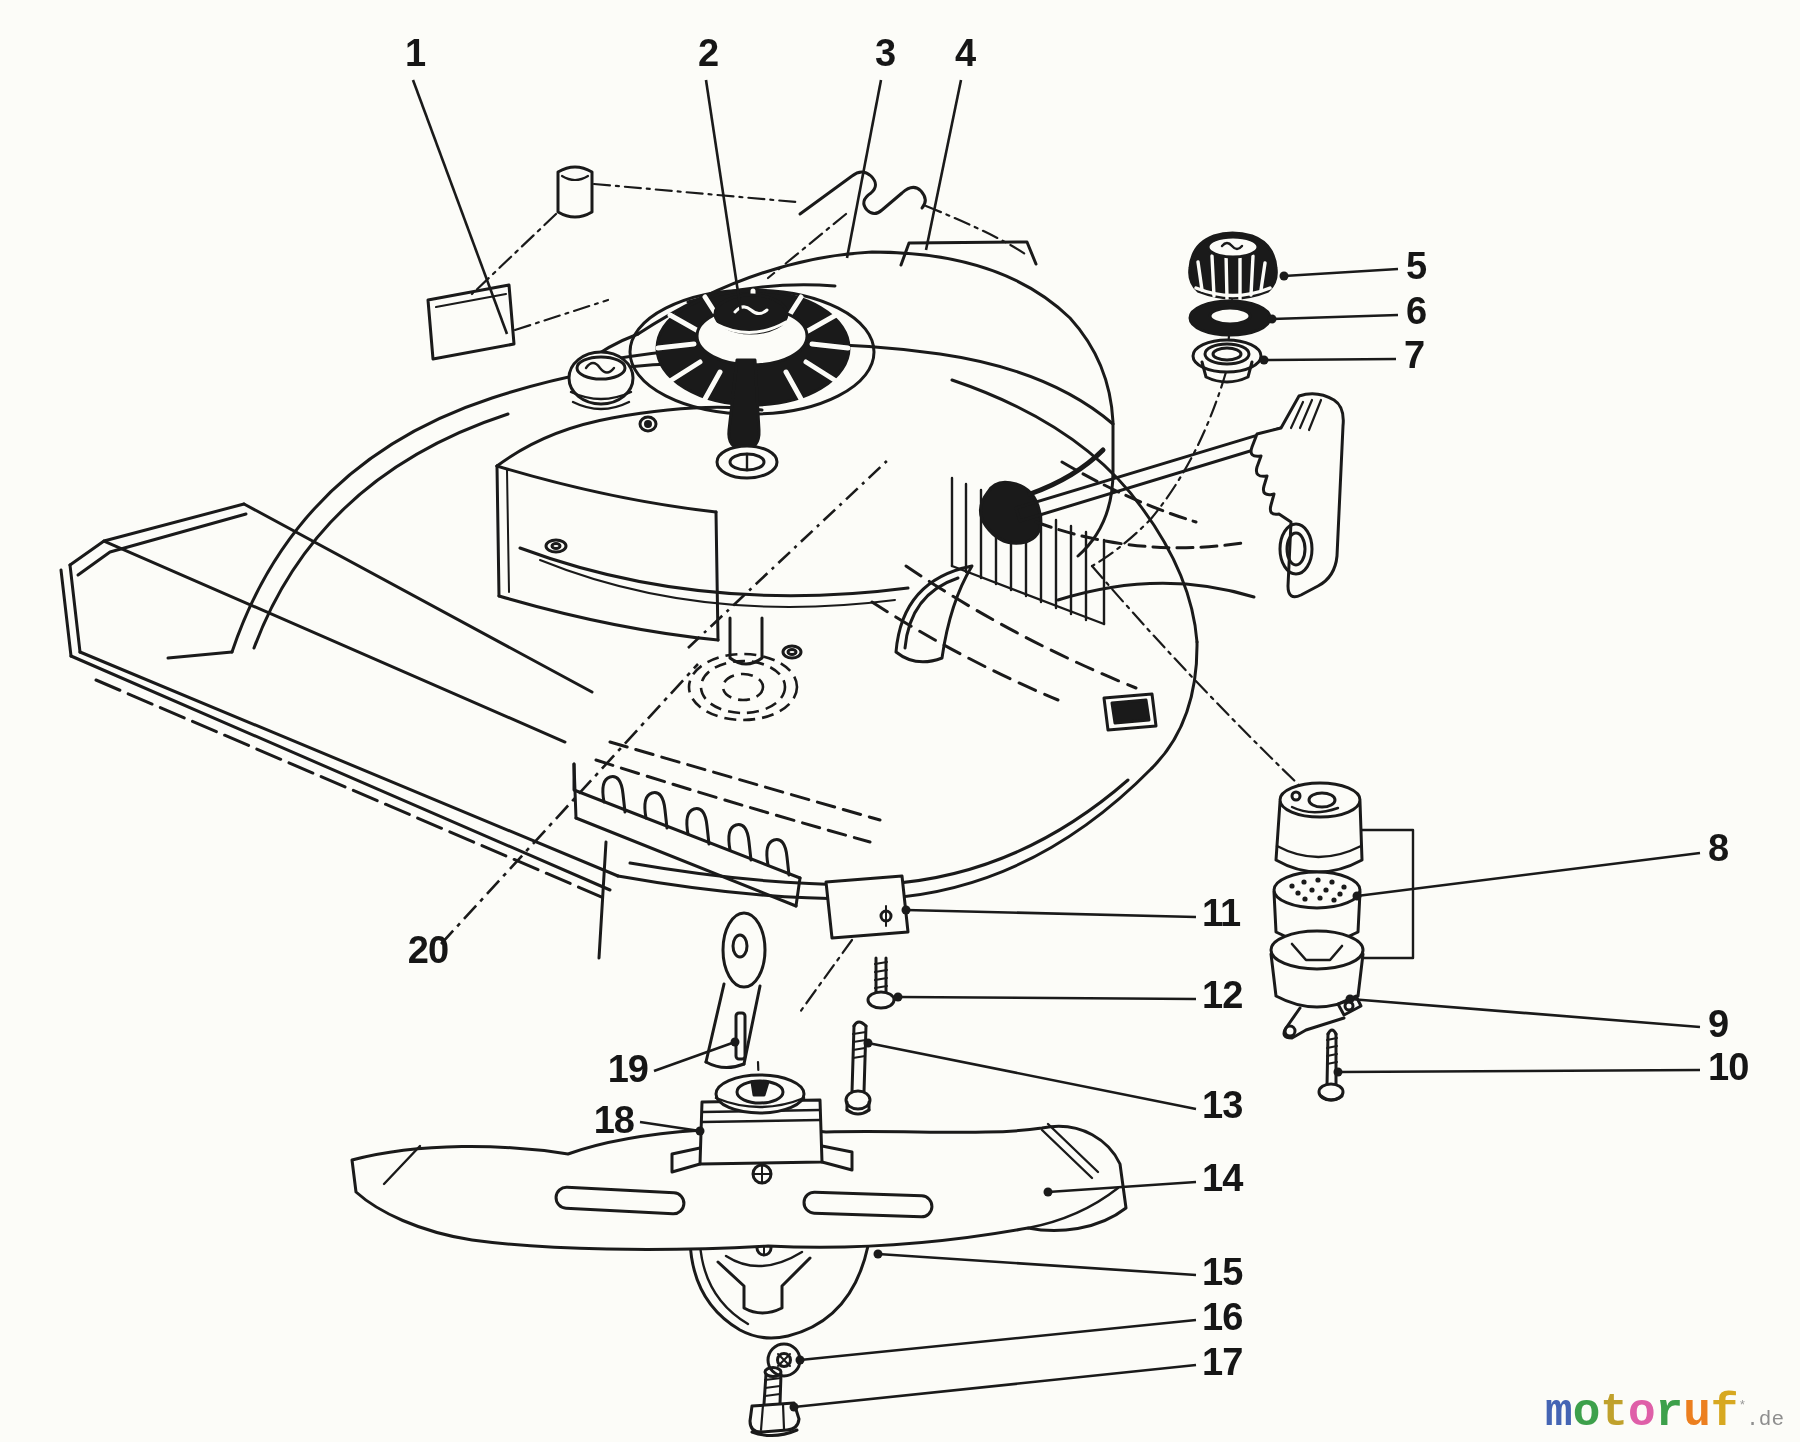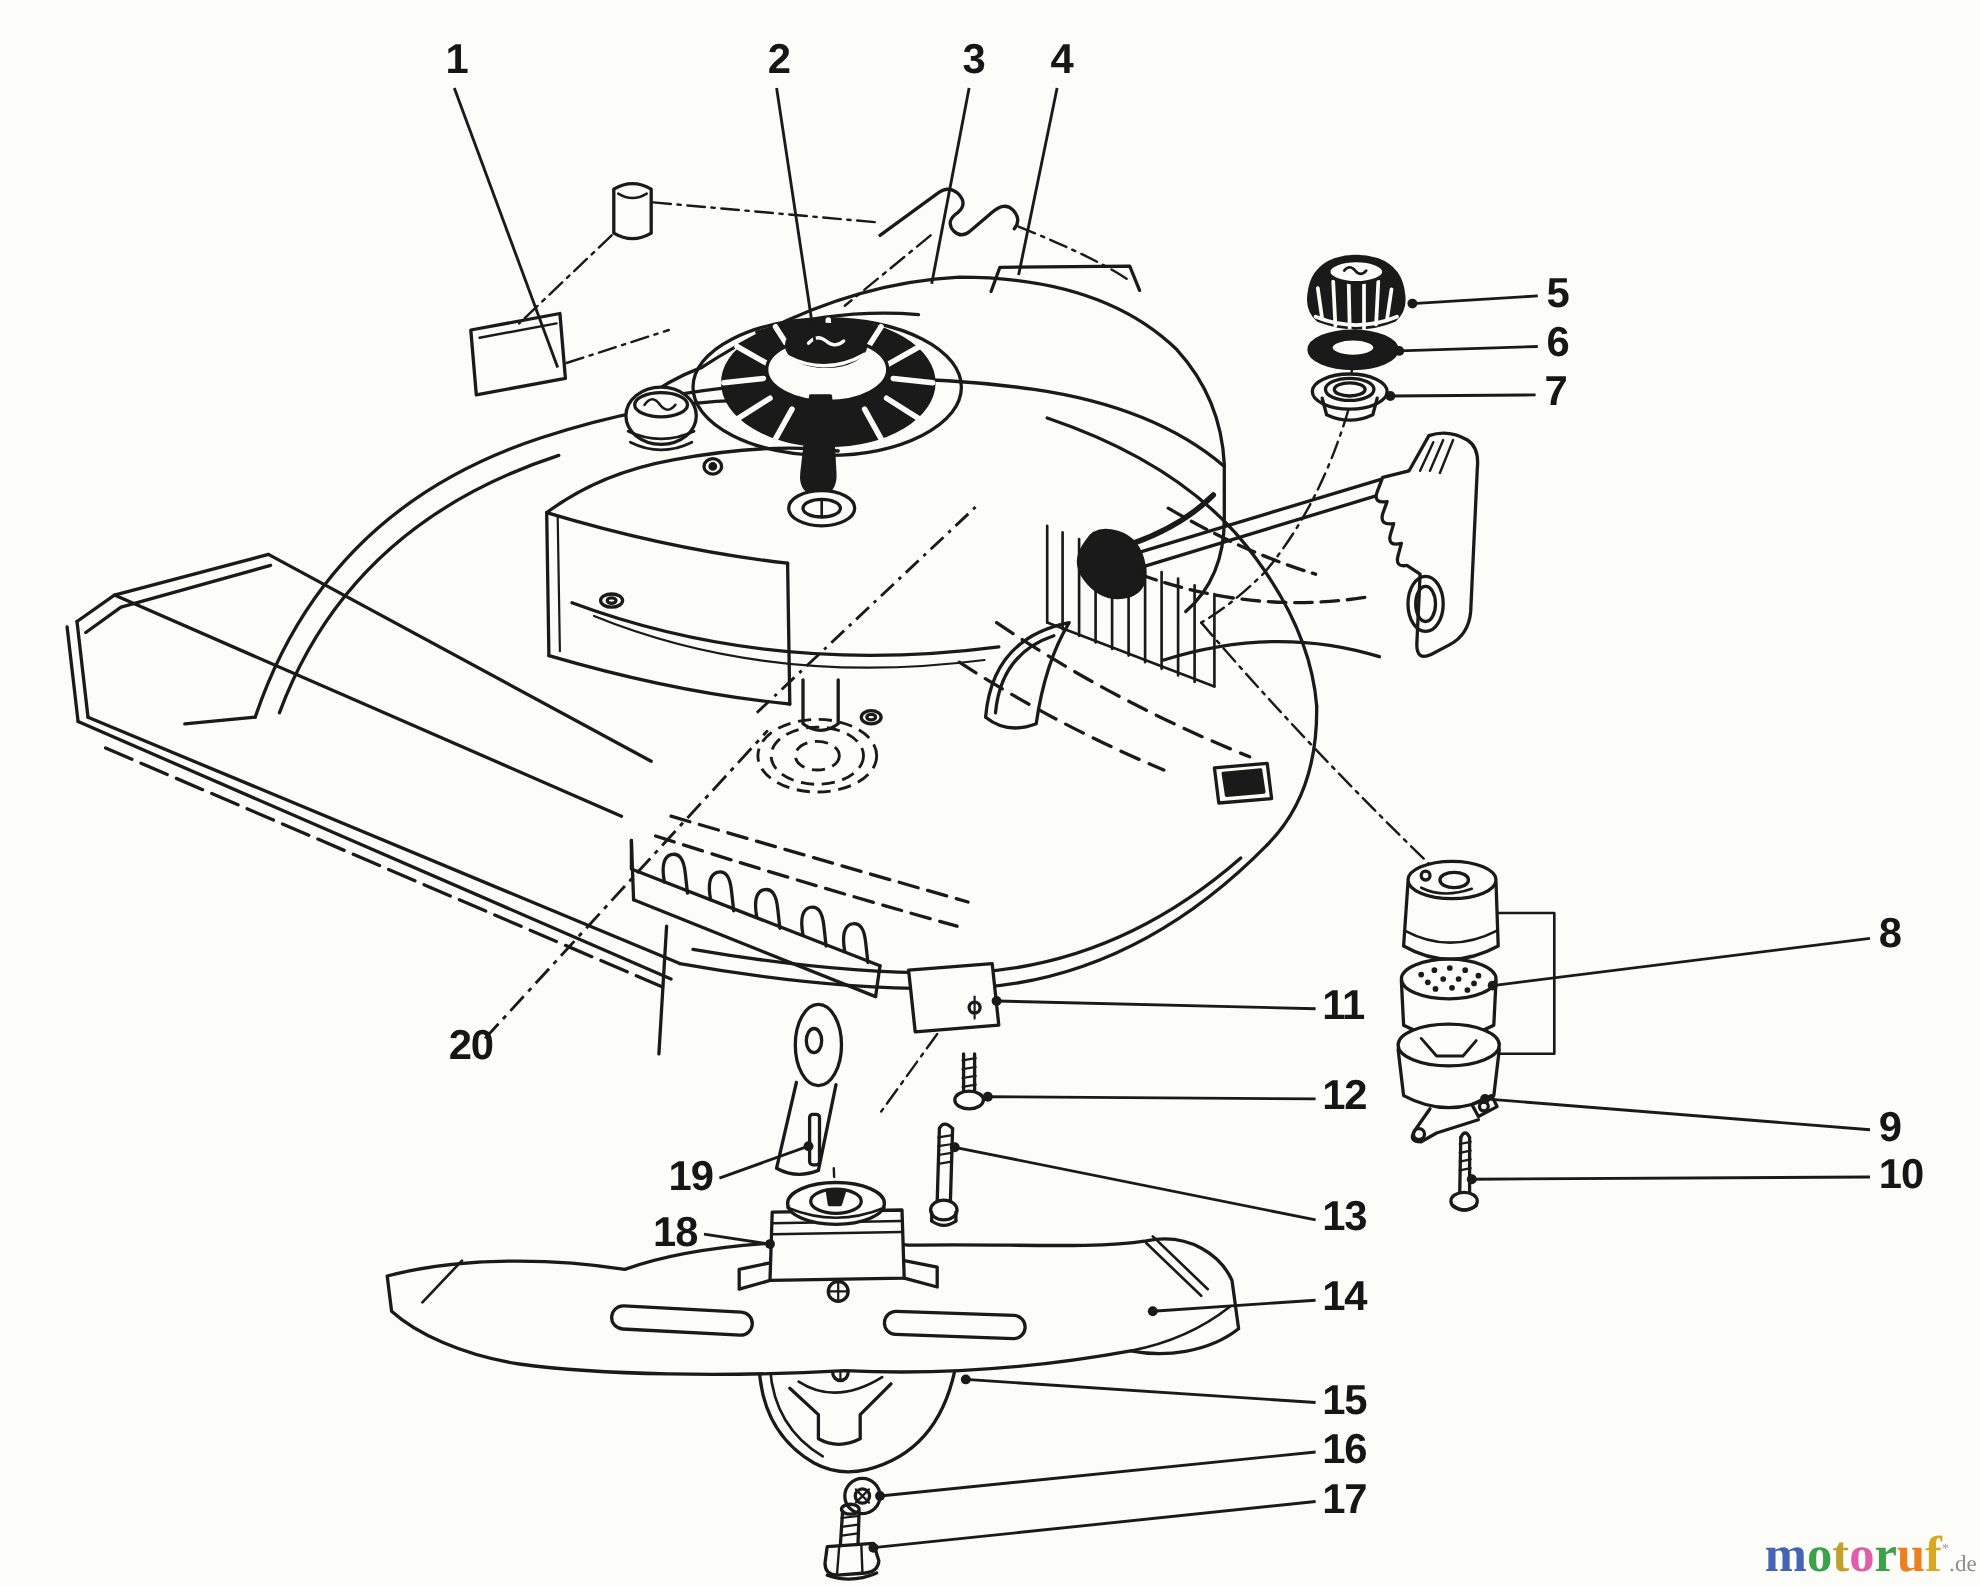--- a/index.html
+++ b/index.html
@@ -11,22 +11,22 @@
   svg{position:absolute;left:0;top:0;}
   .art path,.art line,.art ellipse,.art circle,.art rect,.art polyline{
     vector-effect:none;
   }
   #callout-layer text{
     font-family:"Liberation Sans",sans-serif;
     font-weight:700;font-size:38px;letter-spacing:-1px;
     fill:#161616;
   }
   .watermark{
-    position:absolute;right:3px;bottom:6px;
-    font-family:Liberation Serif, serif;font-weight:700;
+    position:absolute;right:16px;bottom:6px;
+    font-family:Liberation Mono, monospace;font-weight:700;
     font-size:46px;line-height:1;user-select:none;white-space:nowrap;
   }
   .watermark .lt{display:inline-block;}
   .watermark .mark{font-size:13px;vertical-align:super;color:#9a9a9a;font-weight:400;}
   .watermark .suffix{font-size:21px;font-weight:400;}
 </style>
 </head>
 <body>
 
 <div class="stage">

